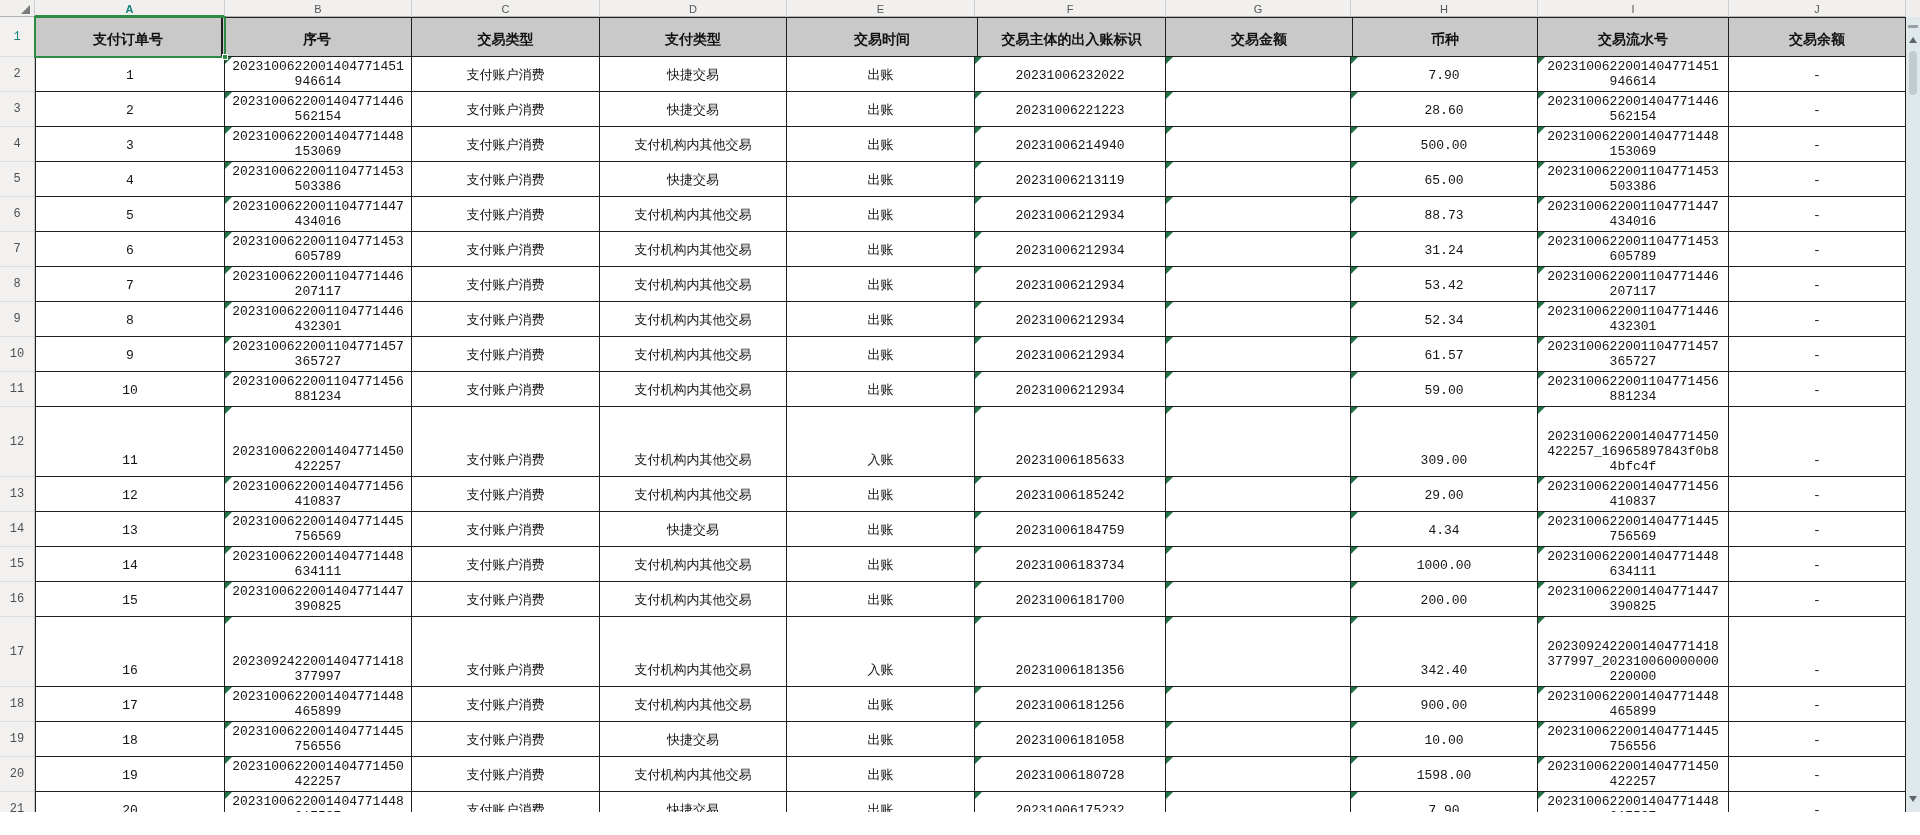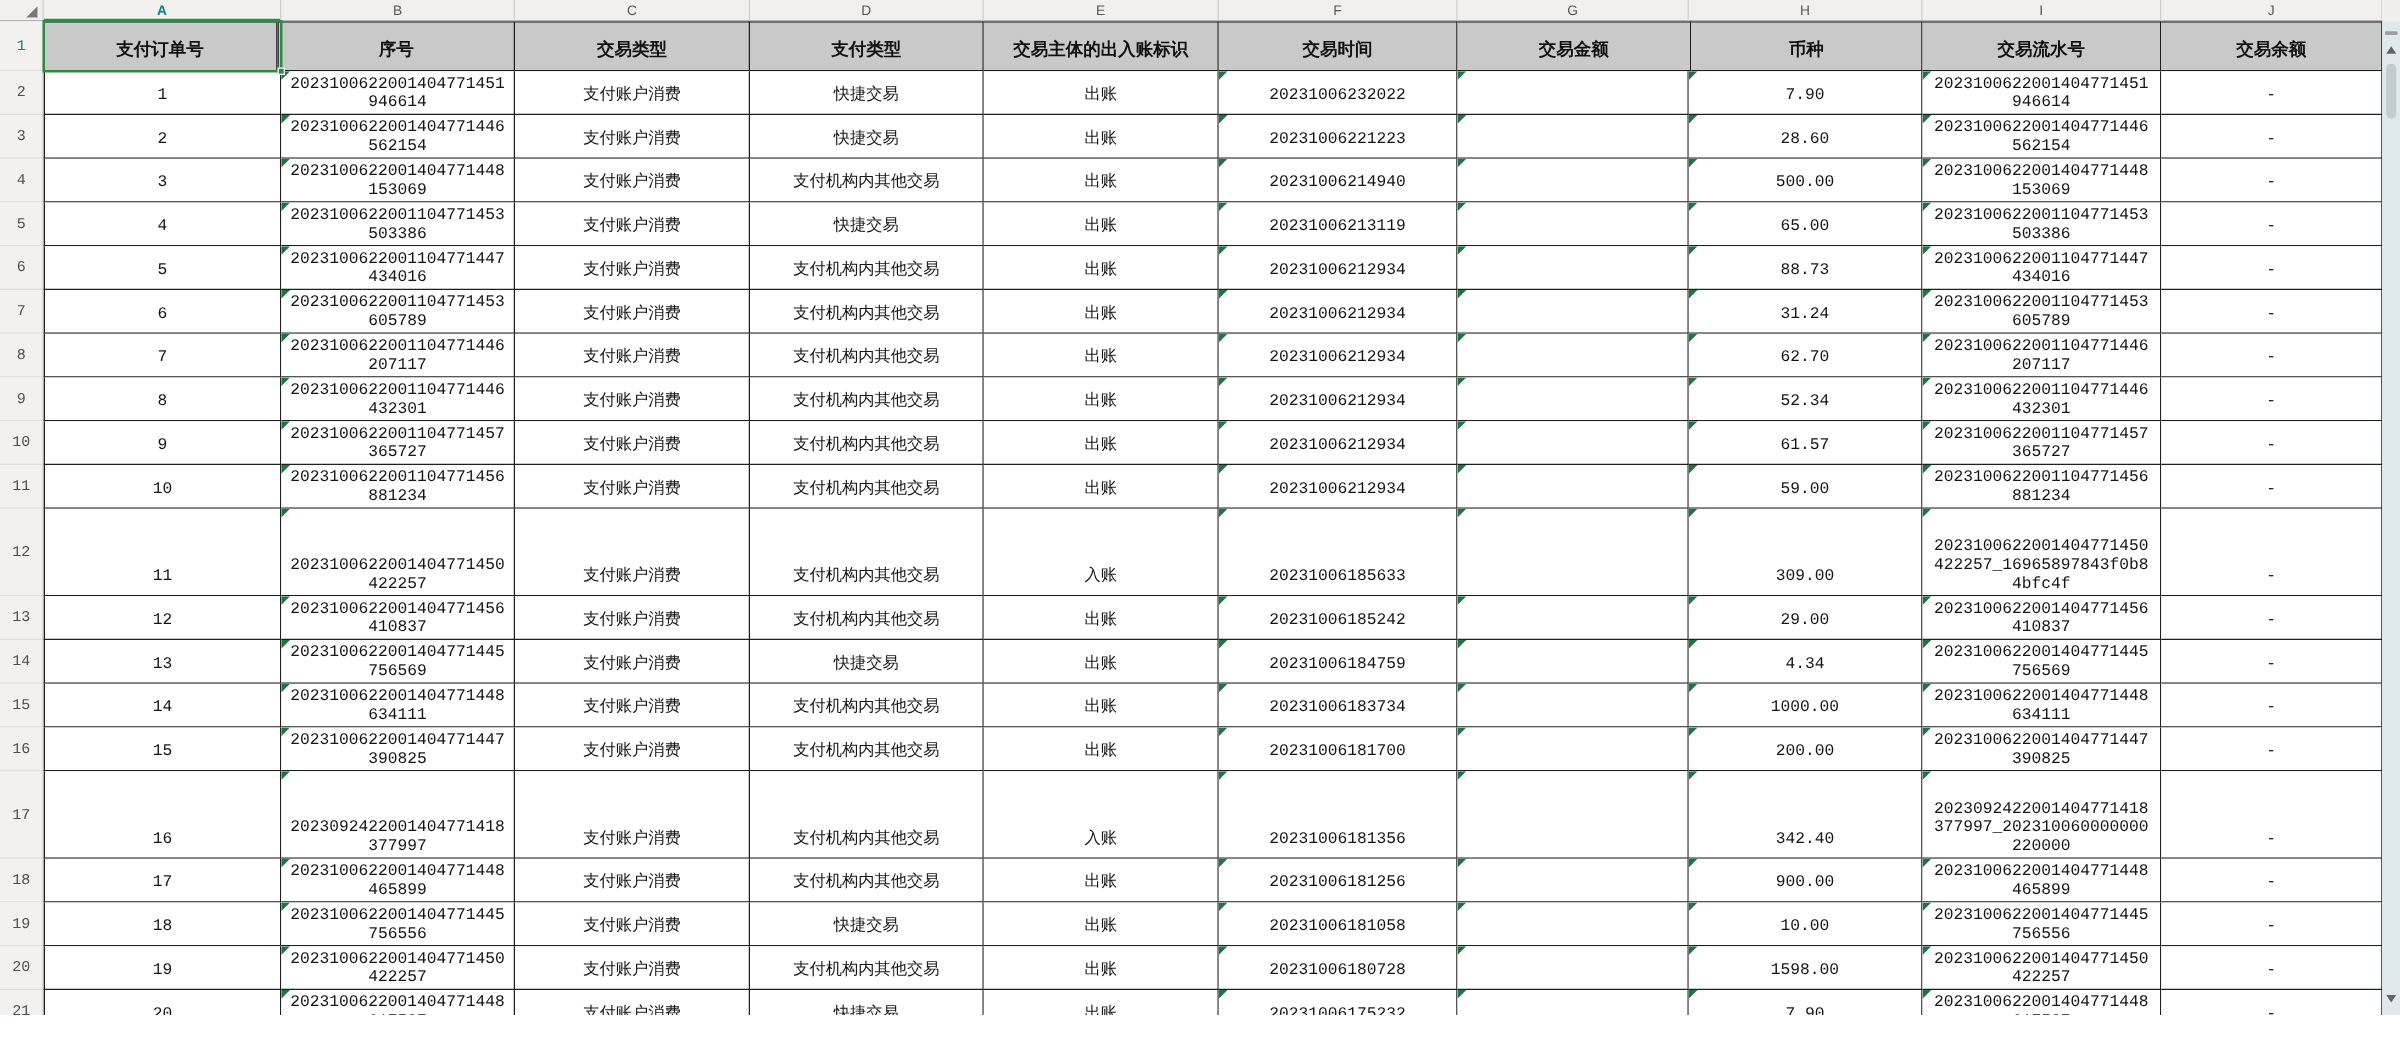--- a/index.html
+++ b/index.html
@@ -103,22 +103,22 @@
         <div class="lcell" style="width: 191px;">I</div>
         <div class="lcell" style="width: 177px;">J</div>
       </div>
     <div class="rows" id="rows">
         <div class="row hrow" style="height: 40px;">
           <div class="rn selrow">1</div>
           <div class="cell" style="width: 187px;">支付订单号</div>
           <div class="cell first" style="width: 190px;">序号</div>
           <div class="cell" style="width: 188px;">交易类型</div>
           <div class="cell" style="width: 187px;">支付类型</div>
+          <div class="cell" style="width: 191px;">交易时间</div>
           <div class="cell" style="width: 188px;">交易主体的出入账标识</div>
-          <div class="cell" style="width: 191px;">交易时间</div>
           <div class="cell" style="width: 187px;">交易金额</div>
           <div class="cell" style="width: 185px;">币种</div>
           <div class="cell" style="width: 191px;">交易流水号</div>
           <div class="cell" style="width: 177px;">交易余额</div>
         </div>
         <div class="row" style="height: 35px;">
           <div class="rn">2</div>
           <div class="cell first" style="width: 190px;">
             <span class="mono pb6">1</span>
           </div>
@@ -318,21 +318,21 @@
             <span class="cn">支付机构内其他交易</span>
           </div>
           <div class="cell" style="width: 188px;">
             <span class="cn">出账</span>
           </div>
           <div class="cell gt" style="width: 191px;">
             <span class="mono pb6">20231006212934</span>
           </div>
           <div class="cell gt" style="width: 185px;"></div>
           <div class="cell gt" style="width: 187px;">
-            <span class="mono pb6">62.70</span>
+            <span class="mono pb6">53.42</span>
           </div>
           <div class="cell gt" style="width: 191px;">
             <span class="mono"><span class="w22">2023100622001104771446207117</span></span>
           </div>
           <div class="cell" style="width: 177px;">
             <span class="mono pb6">-</span>
           </div>
         </div>
         <div class="row" style="height: 35px;">
           <div class="rn">9</div>

